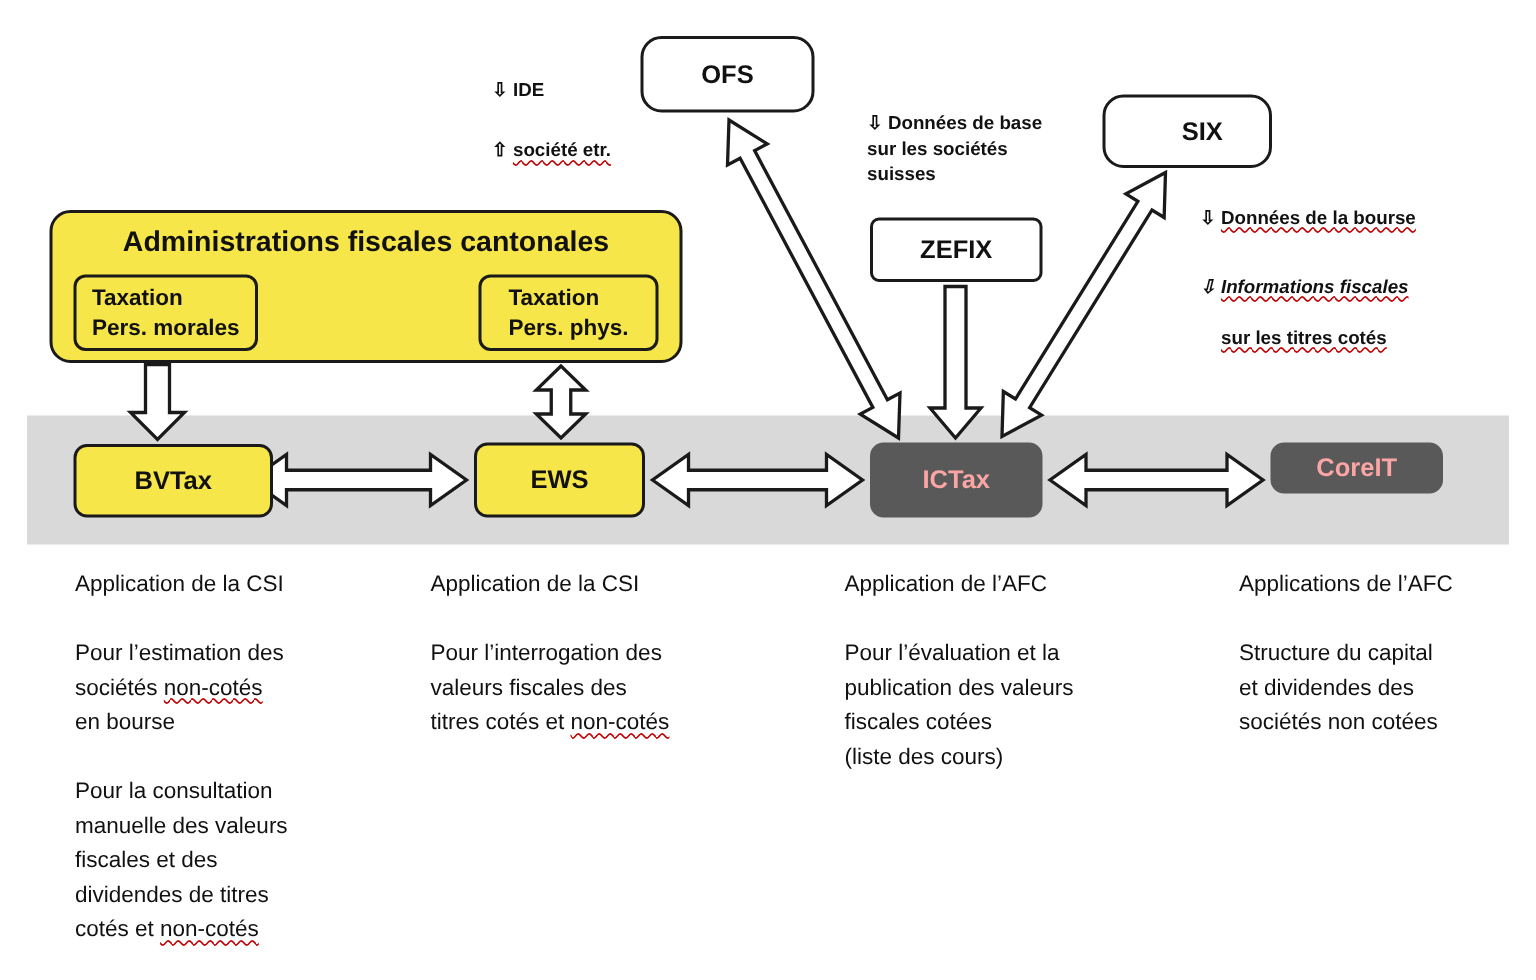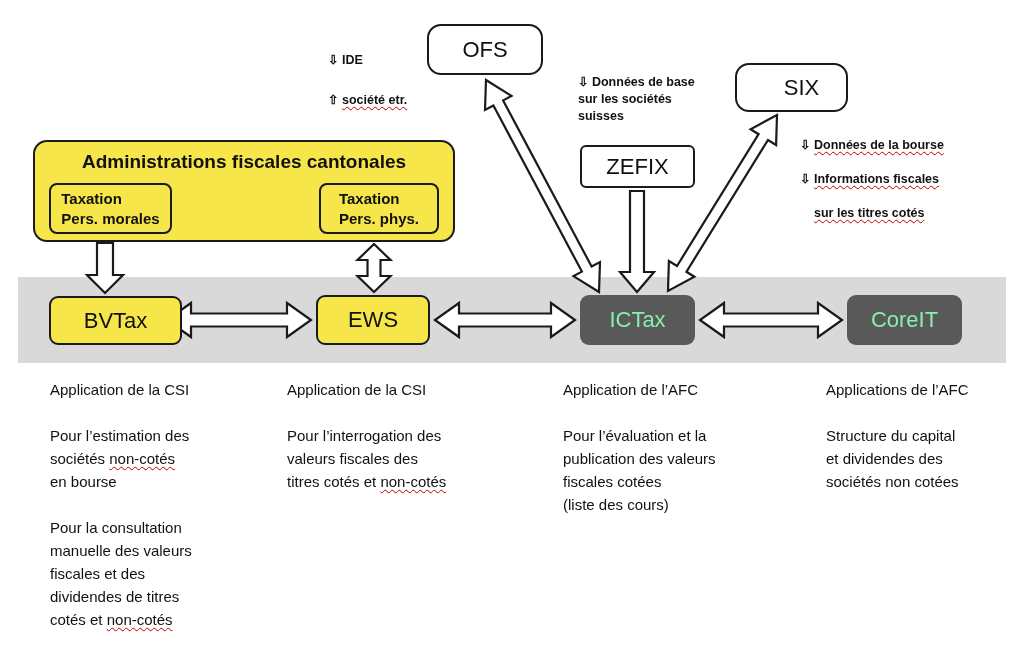--- a/index.html
+++ b/index.html
@@ -9,25 +9,25 @@
   }
   
   .band{position:absolute;left:18px;top:277px;width:988px;height:86px;background:#D9D9D9;z-index:1;}
   
   #arrows{position:absolute;left:0;top:0;z-index:2;pointer-events:none;}
   #arrows polygon{fill:#ffffff;stroke:#1a1a1a;stroke-width:2.2px;stroke-linejoin:miter;}
   
   .node{
     position:absolute;display:flex;align-items:center;justify-content:center;
     background:#fff;border:2.5px solid #1a1a1a;border-radius:14px;
-    font-weight:normal;font-size:22px;z-index:3;box-sizing:border-box;text-align:center;
+    font-weight:bold;font-size:17px;z-index:3;box-sizing:border-box;text-align:center;
   }
   .node.small-radius{border-radius:6px;}
   .node.yellow{background:#F6E649;border-radius:9px;}
-  .node.dark{background:#595959;color:#86efac;border:none;border-radius:9px;}
+  .node.dark{background:#595959;color:#fca5a5;border:none;border-radius:9px;}
   .cantonal{
     position:absolute;left:33px;top:140px;width:422px;height:102px;
     background:#F6E649;border:2.5px solid #1a1a1a;border-radius:14px;z-index:3;box-sizing:border-box;
   }
   .cantonal-title{position:absolute;left:0;right:0;top:9px;text-align:center;font-weight:bold;font-size:19px;}
   .tax-box{
     position:absolute;display:flex;align-items:center;justify-content:center;
     background:#F6E649;border:2.5px solid #1a1a1a;border-radius:8px;
     font-weight:bold;font-size:15px;line-height:1.3;text-align:left;box-sizing:border-box;
   }
@@ -78,21 +78,21 @@
     <div class="note-line">⇩ IDE</div>
     <div class="note-line"><span>⇧</span> <span class="wavy">société etr.</span></div>
   </div>
 
   <div class="note" style="left:578px;top:74px;width:130px;">⇩ Données de base
 sur les sociétés
 suisses</div>
 
   <div class="note" style="left:800px;top:120px;">
     <div class="note-line"><span>⇩</span> <span class="wavy">Données de la bourse</span></div>
-    <div class="note-line" style="margin-top:0;"><span>⇩</span> <span class="wavy">Informations fiscales</span></div>
+    <div class="note-line" style="margin-top:12px;font-style:italic;"><span>⇩</span> <span class="wavy">Informations fiscales</span></div>
     <div class="note-line indent"><span class="wavy">sur les titres cotés</span></div>
   </div>
 
   <div class="cantonal">
     <div class="cantonal-title">Administrations fiscales cantonales</div>
     <div class="tax-box" style="left:14px;top:41px;width:123px;height:51px;">
       <span class="pre">Taxation
 Pers. morales</span>
     </div>
     <div class="tax-box" style="left:284px;top:41px;width:120px;height:51px;">
@@ -106,21 +106,21 @@
   </div>
 
   <div class="node yellow" style="left:316px;top:295px;width:114px;height:50px;">
     <span>EWS</span>
   </div>
 
   <div class="node dark" style="left:580px;top:295px;width:115px;height:50px;">
     <span>ICTax</span>
   </div>
 
-  <div class="node dark" style="left:847px;top:295px;width:115px;height:50px;">
+  <div class="node dark" style="left:847px;top:295px;width:115px;height:34px;">
     <span>CoreIT</span>
   </div>
 
   <div class="col" style="left:50px;">
     <div class="col-line gap-below">Application de la CSI</div>
     <div class="col-line">Pour l’estimation des</div>
     <div class="col-line"><span>sociétés </span><span class="wavy">non-cotés</span></div>
     <div class="col-line gap-below">en bourse</div>
     <div class="col-line">Pour la consultation</div>
     <div class="col-line">manuelle des valeurs</div>

